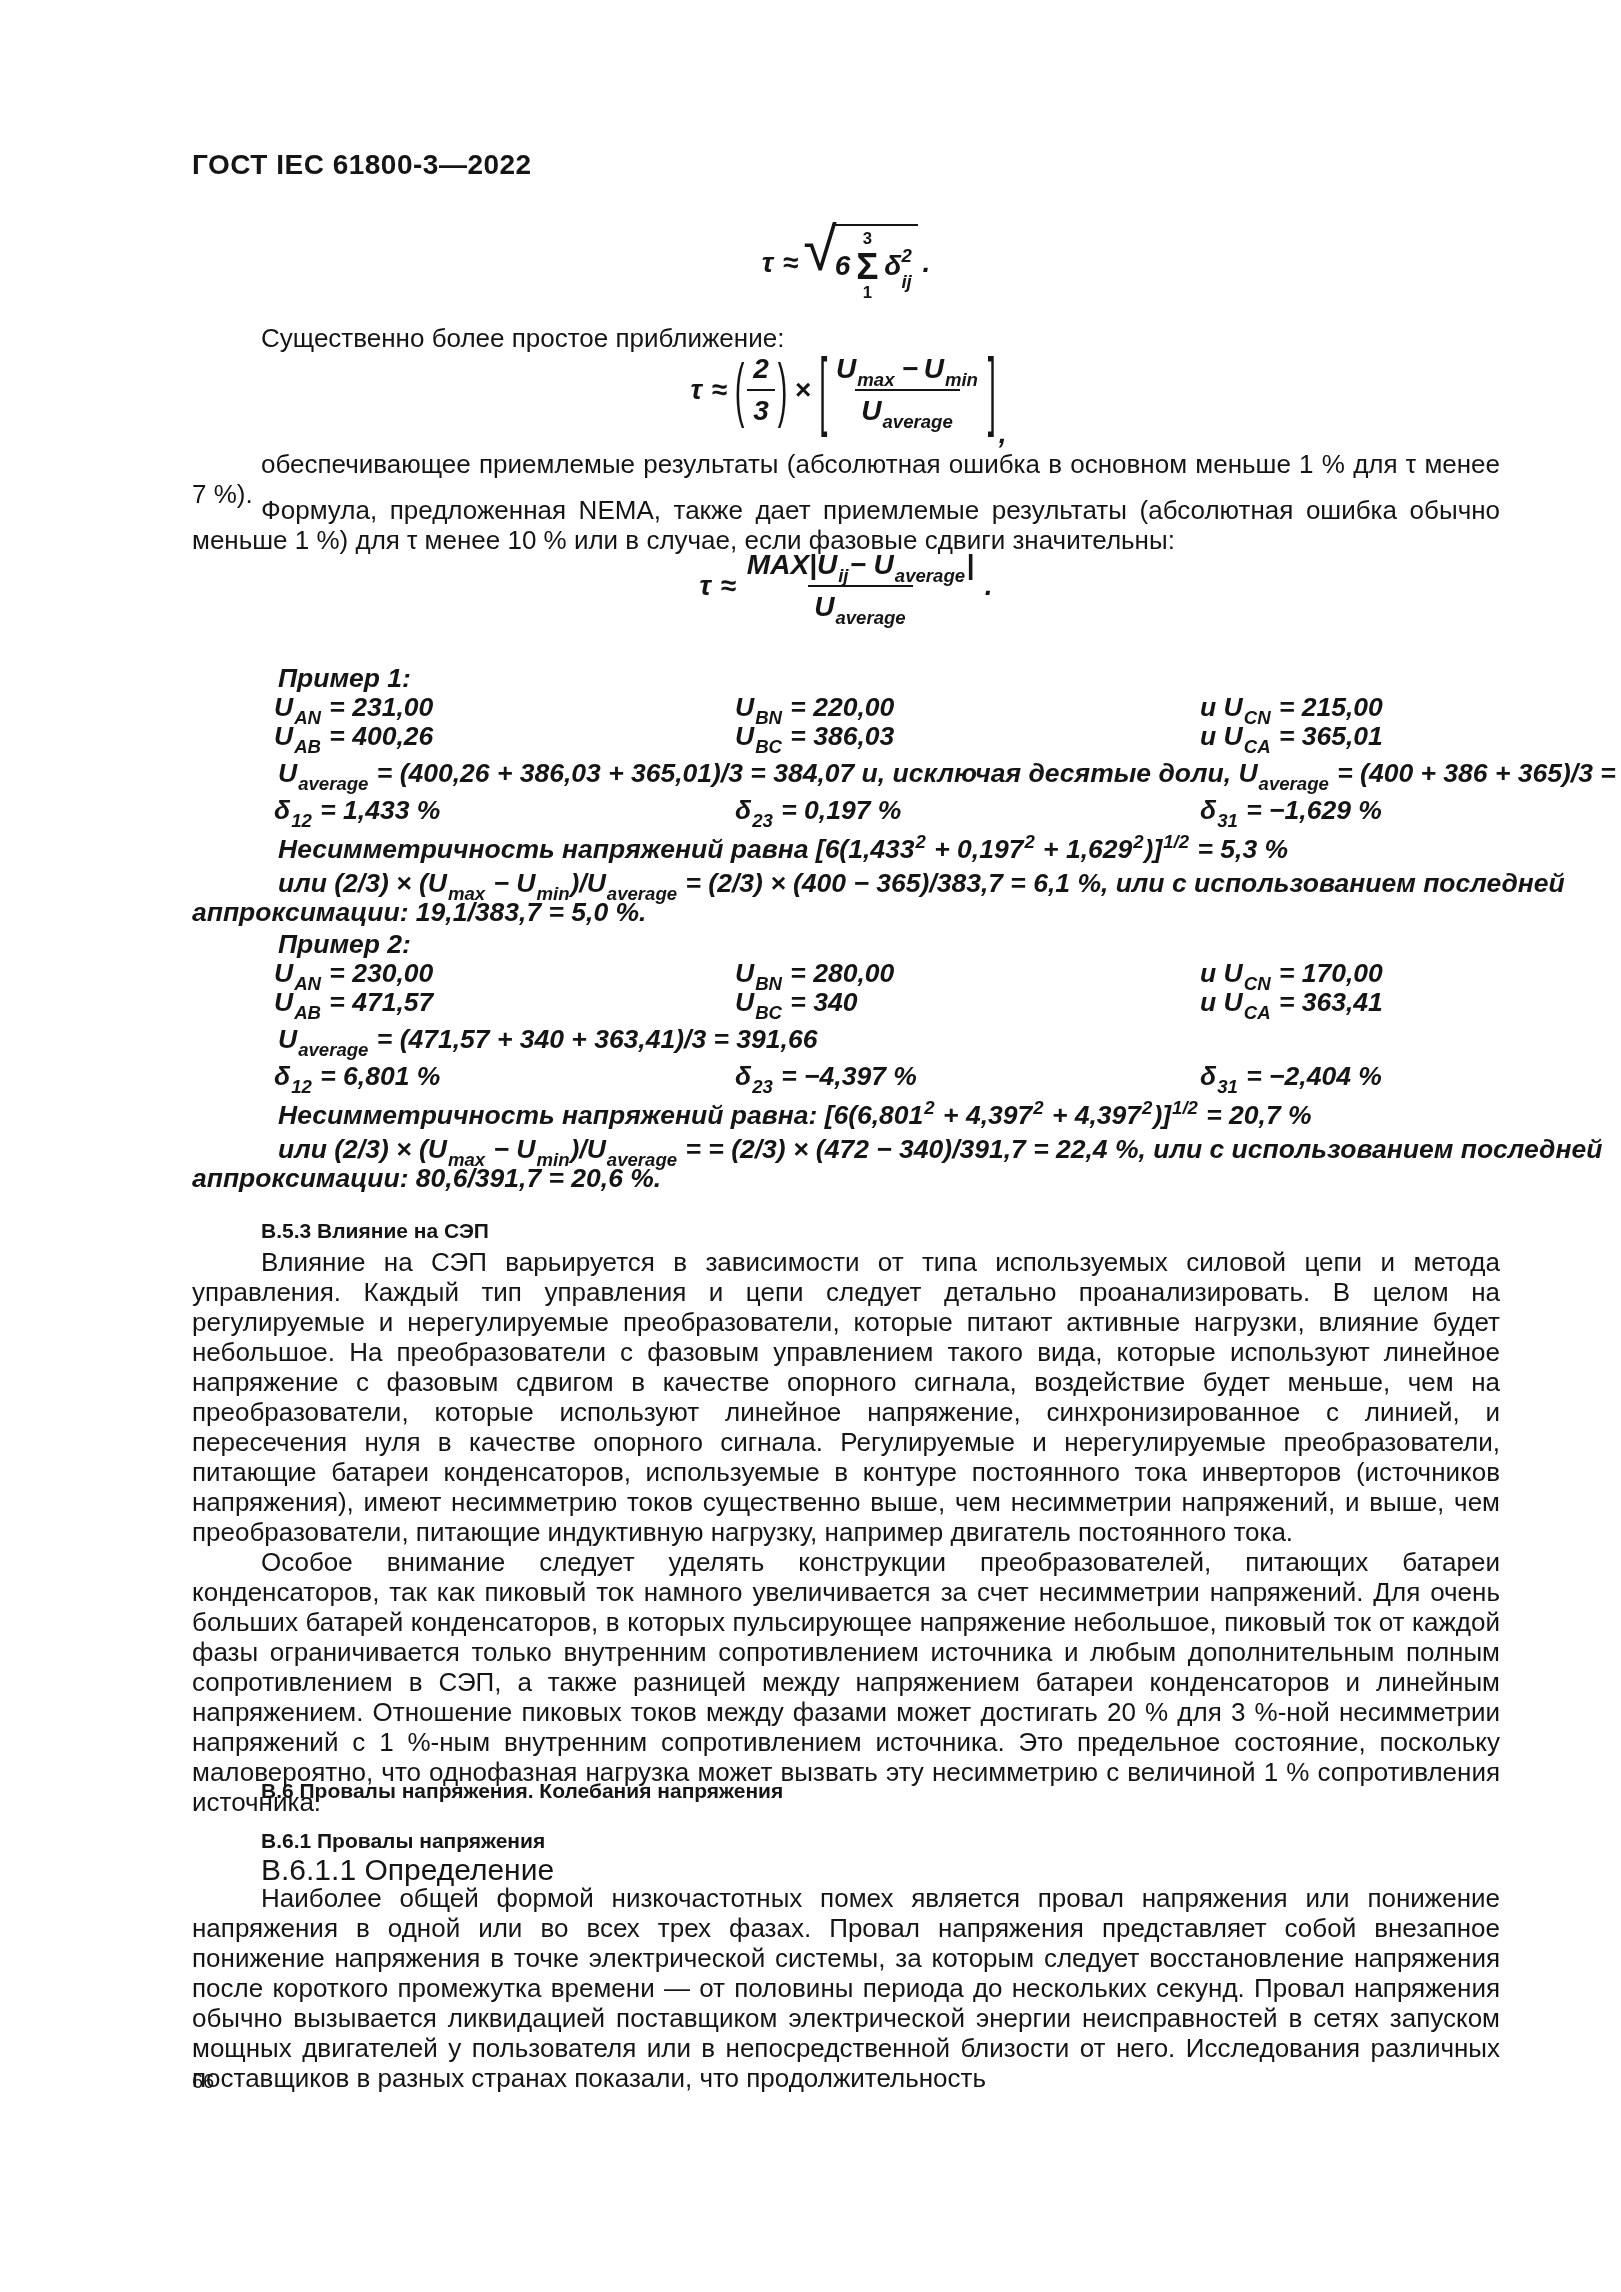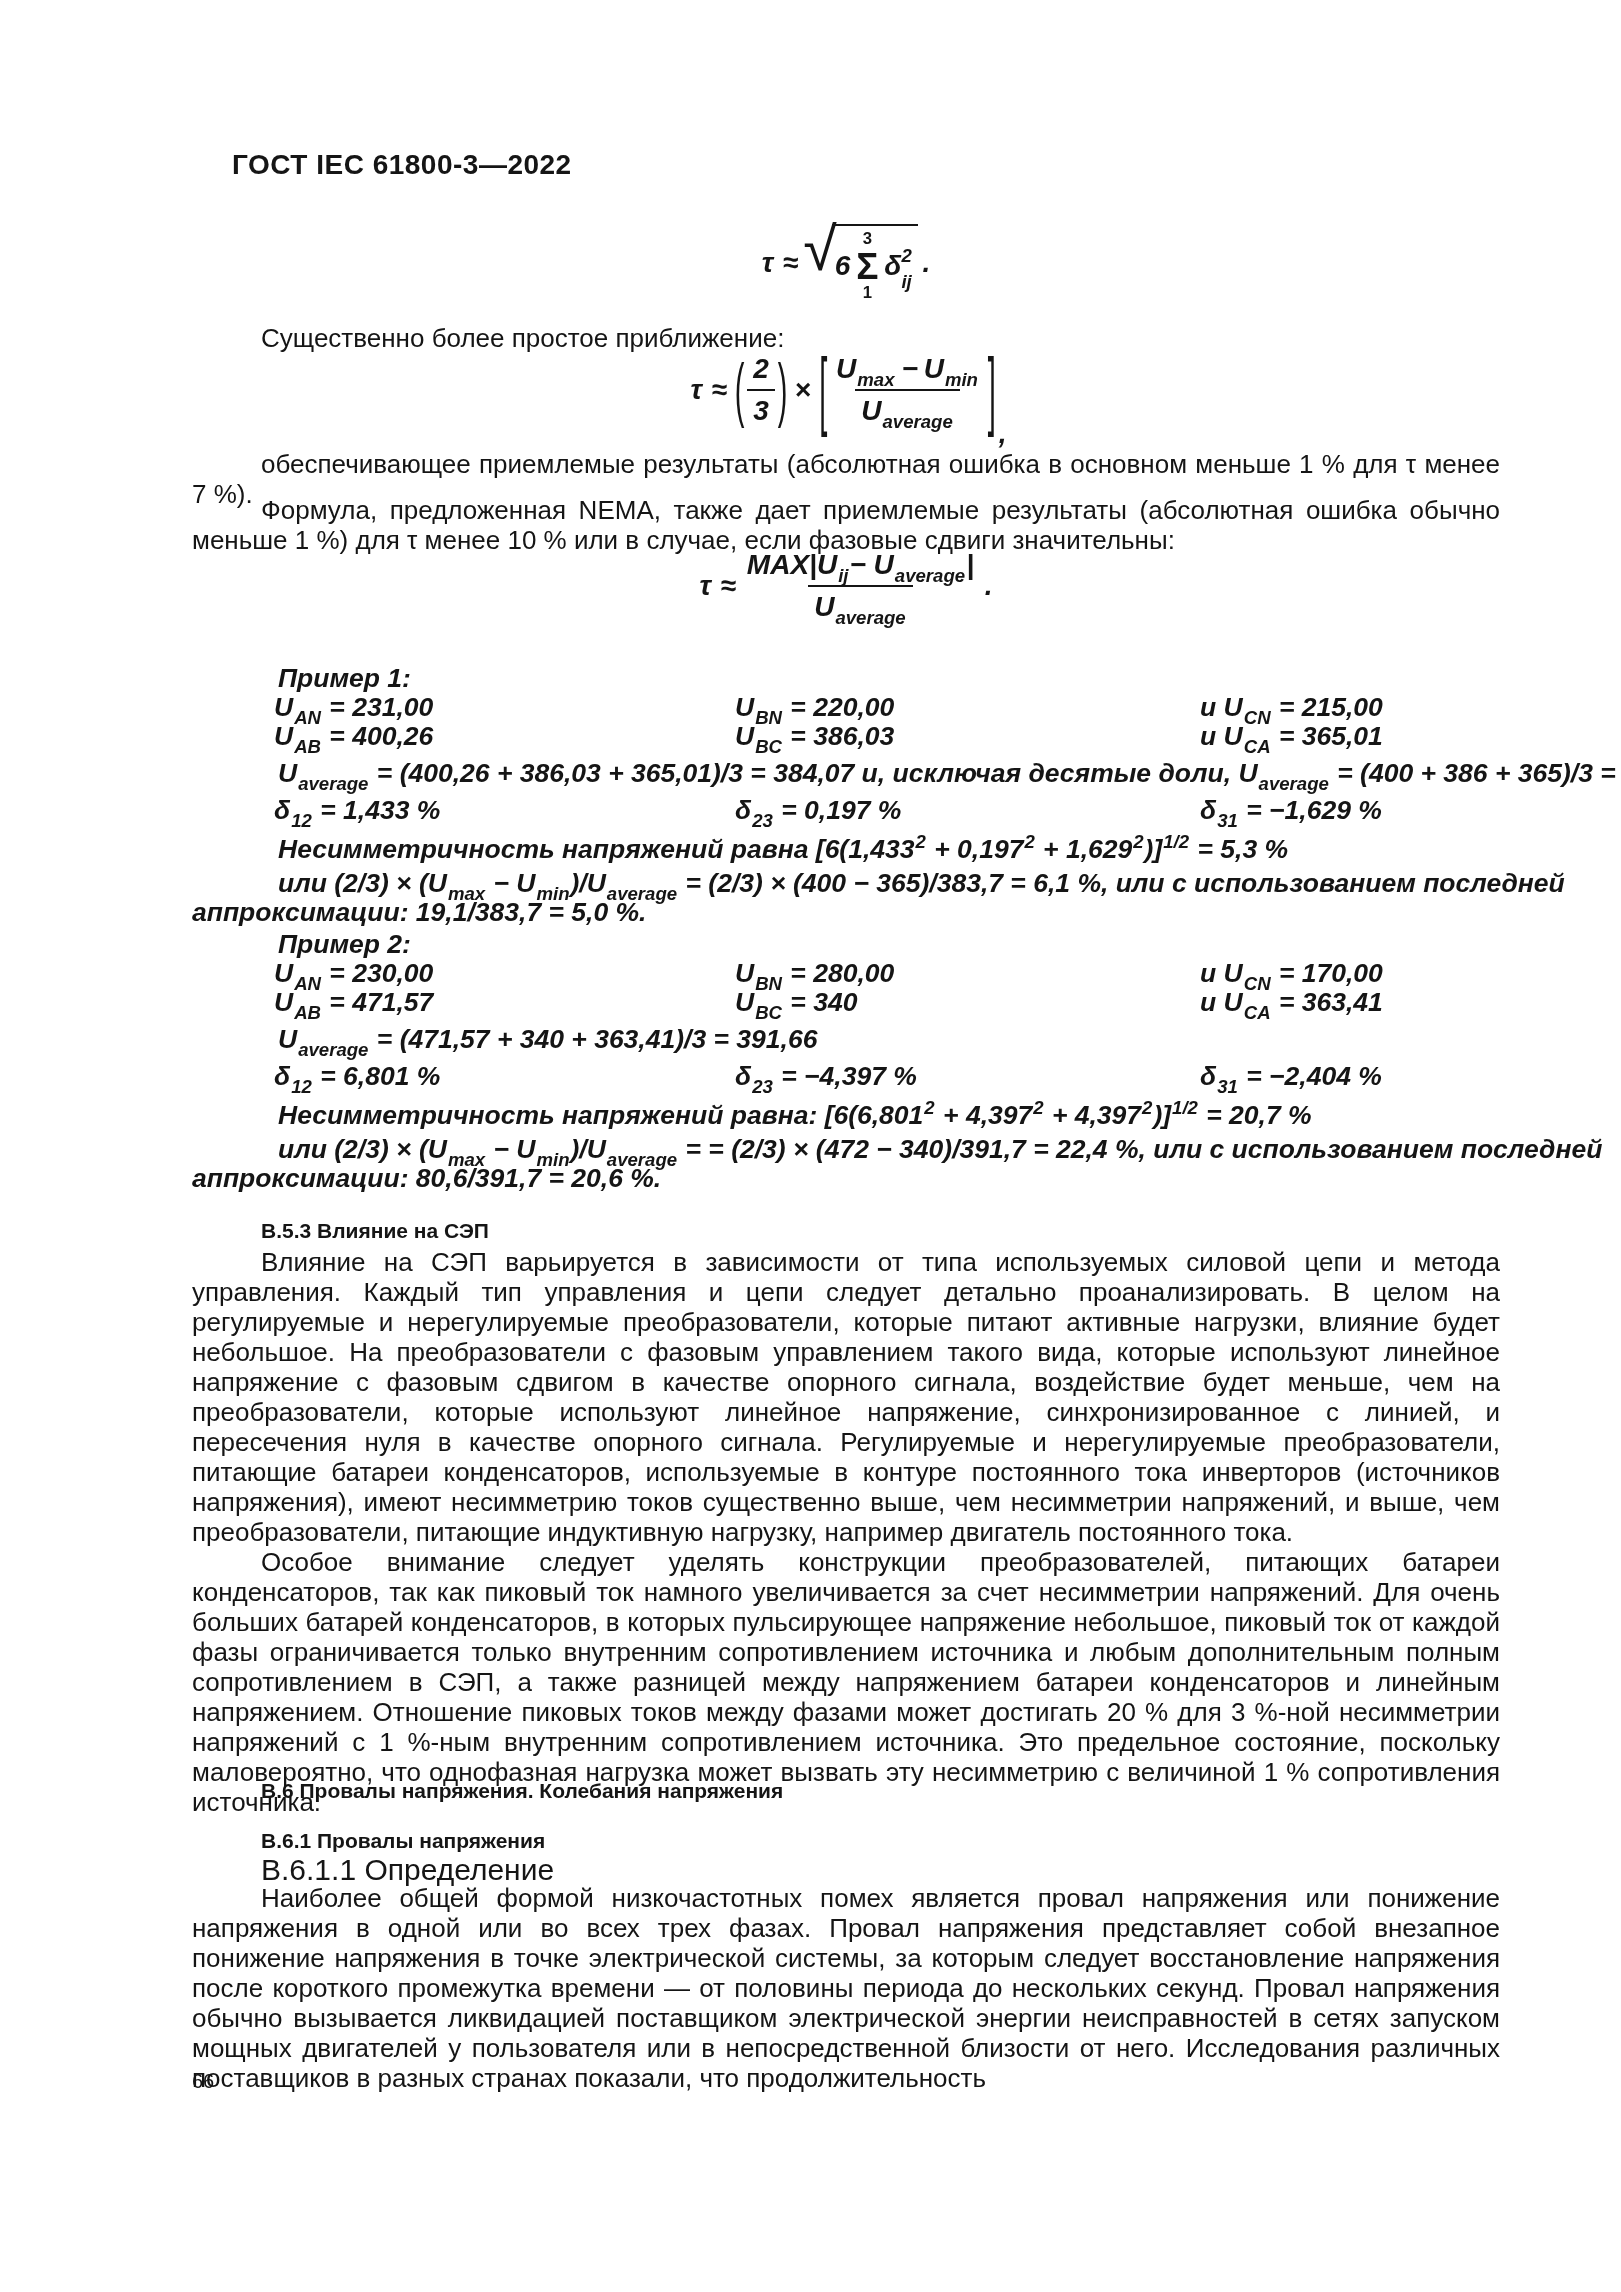--- a/index.html
+++ b/index.html
@@ -2,21 +2,21 @@
 <html><head>
 <meta charset="utf-8">
 <style>
   html,body{margin:0;padding:0;background:#ffffff;}
   .page{
     position:relative;width:1621px;height:2293px;background:#ffffff;
     font-family:"Liberation Sans",sans-serif;color:#151515;overflow:hidden;
   }
   .abs{position:absolute;}
   .content{left:192px;width:1308px;}
-  .doc-header{font-weight:bold;font-size:28px;letter-spacing:0.5px;margin-left:40px;}
+  .doc-header{font-weight:bold;font-size:28px;letter-spacing:0.5px;}
   .body-text{font-size:26px;line-height:30px;text-align:justify;}
   .indent{text-indent:69px;}
   .h-bold{font-weight:bold;font-size:21px;line-height:33px;}
   .h-plain{font-size:30px;line-height:27.4px;}
 
   
   .formula{
     display:flex;justify-content:center;align-items:center;
     font-style:italic;font-weight:bold;font-size:28px;line-height:1.15;
   }

